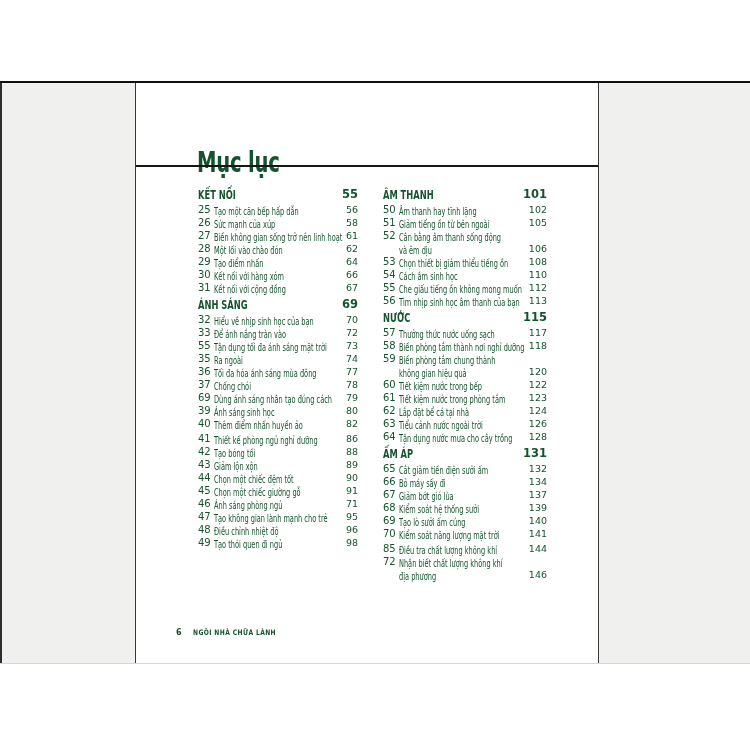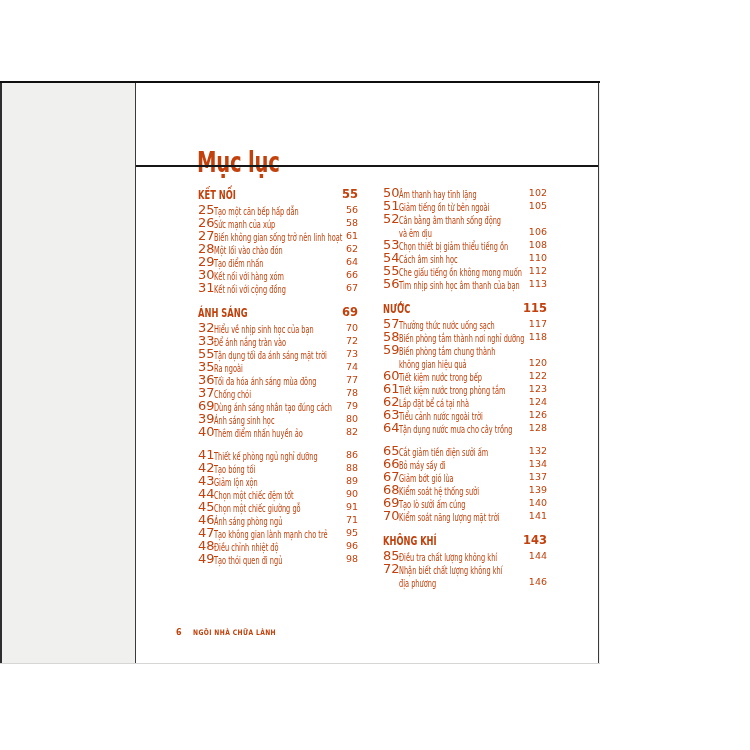--- a/index.html
+++ b/index.html
@@ -1,18 +1,18 @@
 <!DOCTYPE html>
 <html><head>
 <meta charset="utf-8">
 <style>
   html,body { margin:0; padding:0; background:#ffffff; }
   #screenshot {
-    position:relative; width:600px; height:750px; overflow:hidden;
-    background:#ffffff; color:#c2410c;
+    position:relative; width:750px; height:750px; overflow:hidden;
+    background:#ffffff; color:#14532d;
     font-family:"DejaVu Sans","Liberation Sans",sans-serif;
   }
   
   #content-band {
     position:absolute; left:0; top:81px; width:750px; height:583px;
     border-top:2px solid #0f0f0f; border-bottom:1px solid #d6d6d4;
     box-sizing:border-box;
   }
   #panel-left {
     position:absolute; left:0; top:0; width:135px; height:100%;
@@ -34,29 +34,29 @@
     transform:scaleX(0.70); transform-origin:0 0;
   }
   #title-rule {
     position:absolute; left:136px; top:165px; width:462px; height:2px;
     background:#161616;
   }
   
   .toc-col { position:absolute; top:186px; }
   #toc-left  { left:198px; width:160px; }
   #toc-right { left:383px; width:164px; }
-  .toc-section + .toc-section { margin-top:10px; }
+  .toc-section + .toc-section { margin-top:2px; }
   .section-header { position:relative; height:16px; line-height:16px; margin-bottom:1px; font-weight:bold; }
   .section-name {
     display:inline-block; font-size:13px; white-space:nowrap;
     transform:scaleX(0.64); transform-origin:0 50%; letter-spacing:0;
   }
   .section-page { position:absolute; right:0; top:0; font-size:11.5px; }
   .line { position:relative; height:13px; line-height:13px; }
-  .num  { position:absolute; left:0; top:0; font-size:13px; }
+  .num  { position:absolute; left:0; top:0; font-size:10px; }
   .title {
     display:inline-block; margin-left:16px; font-size:10px; white-space:nowrap;
     transform:scaleX(0.66); transform-origin:0 50%;
   }
   .page { position:absolute; right:0; top:0; font-size:9.5px; }
   
   #footer { position:absolute; left:176px; top:628px; display:flex; gap:11px; align-items:baseline; }
   #footer-page-number { font-size:8px; font-weight:bold; }
   #footer-book-title {
     display:inline-block; font-size:7.5px; font-weight:bold; letter-spacing:0.5px;
@@ -156,20 +156,21 @@
         <div class="entry">
           <div class="line"><span class="num">48</span><span class="title">Điều chỉnh nhiệt độ</span><span class="page">96</span></div>
         </div>
         <div class="entry">
           <div class="line"><span class="num">49</span><span class="title">Tạo thói quen đi ngủ</span><span class="page">98</span></div>
         </div>
       </div>
     </div>
   <div id="toc-right" class="toc-col">
       <div class="toc-section">
+        <div class="section-header"><span class="section-name">ÂM THANH</span><span class="section-page">101</span></div>
         <div class="entry">
           <div class="line"><span class="num">50</span><span class="title">Âm thanh hay tĩnh lặng</span><span class="page">102</span></div>
         </div>
         <div class="entry">
           <div class="line"><span class="num">51</span><span class="title">Giảm tiếng ồn từ bên ngoài</span><span class="page">105</span></div>
         </div>
         <div class="entry">
           <div class="line"><span class="num">52</span><span class="title">Cân bằng âm thanh sống động</span></div>
           <div class="line"><span class="title">và êm dịu</span><span class="page">106</span></div>
         </div>
@@ -208,41 +209,41 @@
           <div class="line"><span class="num">62</span><span class="title">Lắp đặt bể cá tại nhà</span><span class="page">124</span></div>
         </div>
         <div class="entry">
           <div class="line"><span class="num">63</span><span class="title">Tiểu cảnh nước ngoài trời</span><span class="page">126</span></div>
         </div>
         <div class="entry">
           <div class="line"><span class="num">64</span><span class="title">Tận dụng nước mưa cho cây trồng</span><span class="page">128</span></div>
         </div>
       </div>
       <div class="toc-section">
+        <div class="section-header"><span class="section-name">ẤM ÁP</span><span class="section-page">131</span></div>
         <div class="entry">
           <div class="line"><span class="num">65</span><span class="title">Cắt giảm tiền điện sưởi ấm</span><span class="page">132</span></div>
         </div>
         <div class="entry">
           <div class="line"><span class="num">66</span><span class="title">Bỏ máy sấy đi</span><span class="page">134</span></div>
         </div>
         <div class="entry">
           <div class="line"><span class="num">67</span><span class="title">Giảm bớt gió lùa</span><span class="page">137</span></div>
         </div>
         <div class="entry">
           <div class="line"><span class="num">68</span><span class="title">Kiểm soát hệ thống sưởi</span><span class="page">139</span></div>
         </div>
         <div class="entry">
           <div class="line"><span class="num">69</span><span class="title">Tạo lò sưởi ấm cúng</span><span class="page">140</span></div>
         </div>
         <div class="entry">
           <div class="line"><span class="num">70</span><span class="title">Kiểm soát năng lượng mặt trời</span><span class="page">141</span></div>
         </div>
       </div>
       <div class="toc-section">
-        <div class="section-header"><span class="section-name">KHÔNG KHÍ</span><span class="section-page">143</span></div>
         <div class="entry">
           <div class="line"><span class="num">85</span><span class="title">Điều tra chất lượng không khí</span><span class="page">144</span></div>
         </div>
         <div class="entry">
           <div class="line"><span class="num">72</span><span class="title">Nhận biết chất lượng không khí</span></div>
           <div class="line"><span class="title">địa phương</span><span class="page">146</span></div>
         </div>
       </div>
     </div>
 

